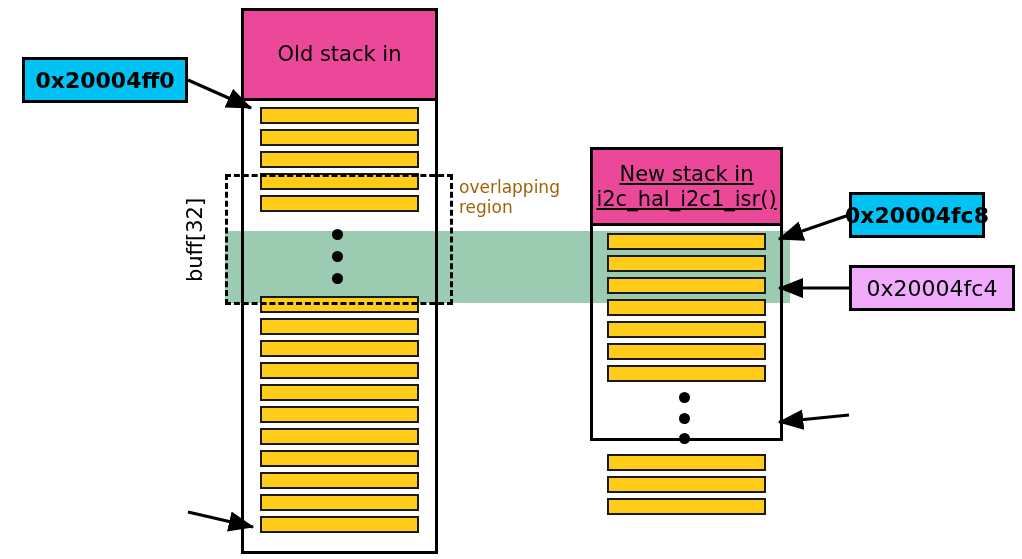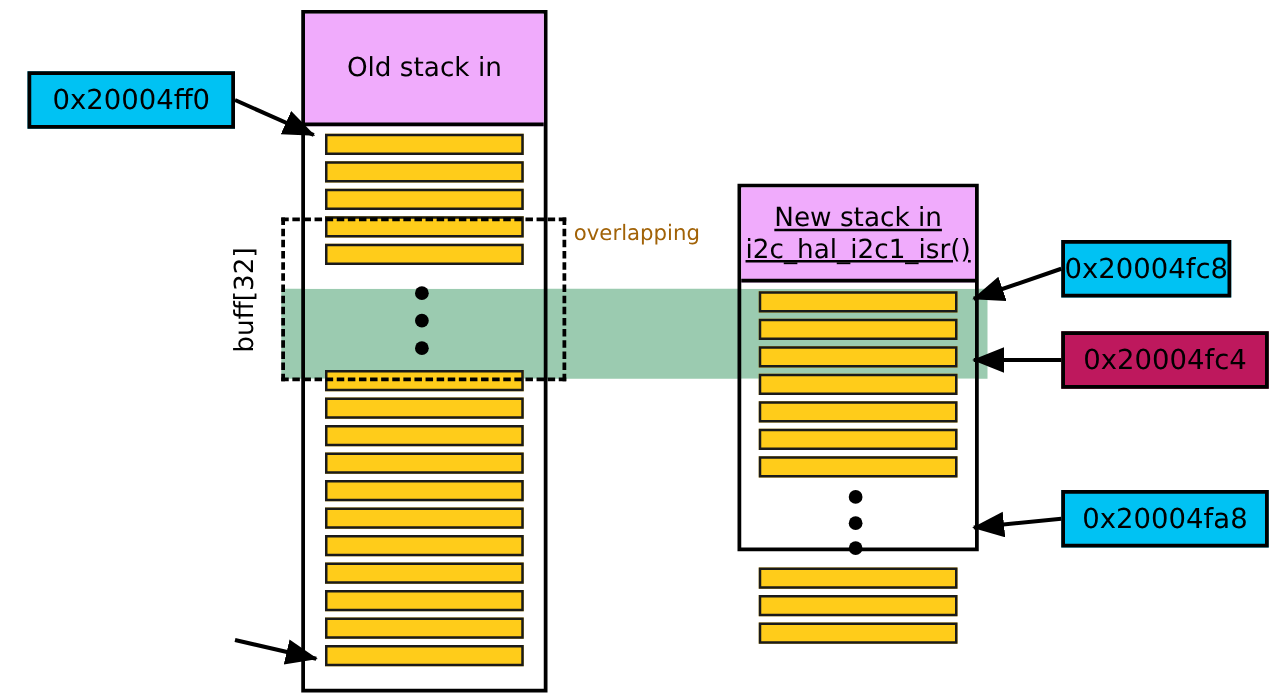--- a/index.html
+++ b/index.html
@@ -36,21 +36,21 @@
     border: 3px solid #000000;
     background: transparent;
     z-index: 3;
   }
   .stack-left  { left: 241px; top: 8px;   width: 197px; height: 546px; }
   .stack-right { left: 590px; top: 147px; width: 193px; height: 294px; }
 
   
   .stack-header {
     border-bottom: 3px solid #000000;
-    background: #f0abfc;
+    background: #ec4899;
     display: flex;
     align-items: center;
     justify-content: center;
     text-align: center;
     line-height: 1.16;
     font-size: 21px;
     color: #000000;
     z-index: 4;
   }
   .stack-header-left  { left: 244px; top: 11px;  width: 191px; height: 90px; }
@@ -134,22 +134,22 @@
     border: 3px solid #000000;
     display: flex;
     align-items: center;
     justify-content: center;
     font-size: 22px;
     color: #000000;
     letter-spacing: 0px;
     z-index: 9;
     white-space: nowrap;
   }
-  .addr-cyan  { background: #00c2f3; }
-  .addr-green { background: #be185d; }
+  .addr-cyan  { background: #00c2f3; font-weight: bold; }
+  .addr-green { background: #f0abfc; }
 
   .addr-ff0 { left: 22px;  top: 57px;  width: 166px; height: 46px; }
   .addr-fb0 { left: 22px;  top: 489px; width: 166px; height: 46px; }
   .addr-fc8 { left: 849px; top: 192px; width: 136px; height: 46px; }
   .addr-fc4 { left: 849px; top: 265px; width: 166px; height: 46px; }
   .addr-fa8 { left: 849px; top: 392px; width: 166px; height: 46px; }
 
   
   .arrow-layer {
     position: absolute;
@@ -233,30 +233,30 @@
     <div class="slot" style="top:250px;"></div>
     <div class="slot" style="top:272px;"></div>
   </div>
 
   <div class="abs dashed-box"></div>
 
   <div class="abs buff-label">buff[32]</div>
 
   <div class="abs overlap-caption">
     <div>overlapping</div>
+    <div>region</div>
   </div>
 
   <div class="abs addr-box addr-cyan addr-ff0">0x20004ff0</div>
 
 
   <div class="abs addr-box addr-cyan addr-fc8">0x20004fc8</div>
 
   <div class="abs addr-box addr-green addr-fc4">0x20004fc4</div>
 
-  <div class="abs addr-box addr-cyan addr-fa8">0x20004fa8</div>
 
   <svg class="arrow-layer" viewBox="0 0 1022 559">
     <defs>
       <marker id="ah" markerWidth="9" markerHeight="9" refX="7.6" refY="3.2" orient="auto" markerUnits="strokeWidth">
         <path d="M0,0 L8,3.2 L0,6.4 Z" fill="#000000"></path>
       </marker>
     </defs>
 
     <line x1="188" y1="80" x2="251" y2="108" stroke="#000000" stroke-width="3.2" marker-end="url(#ah)"></line>
 

